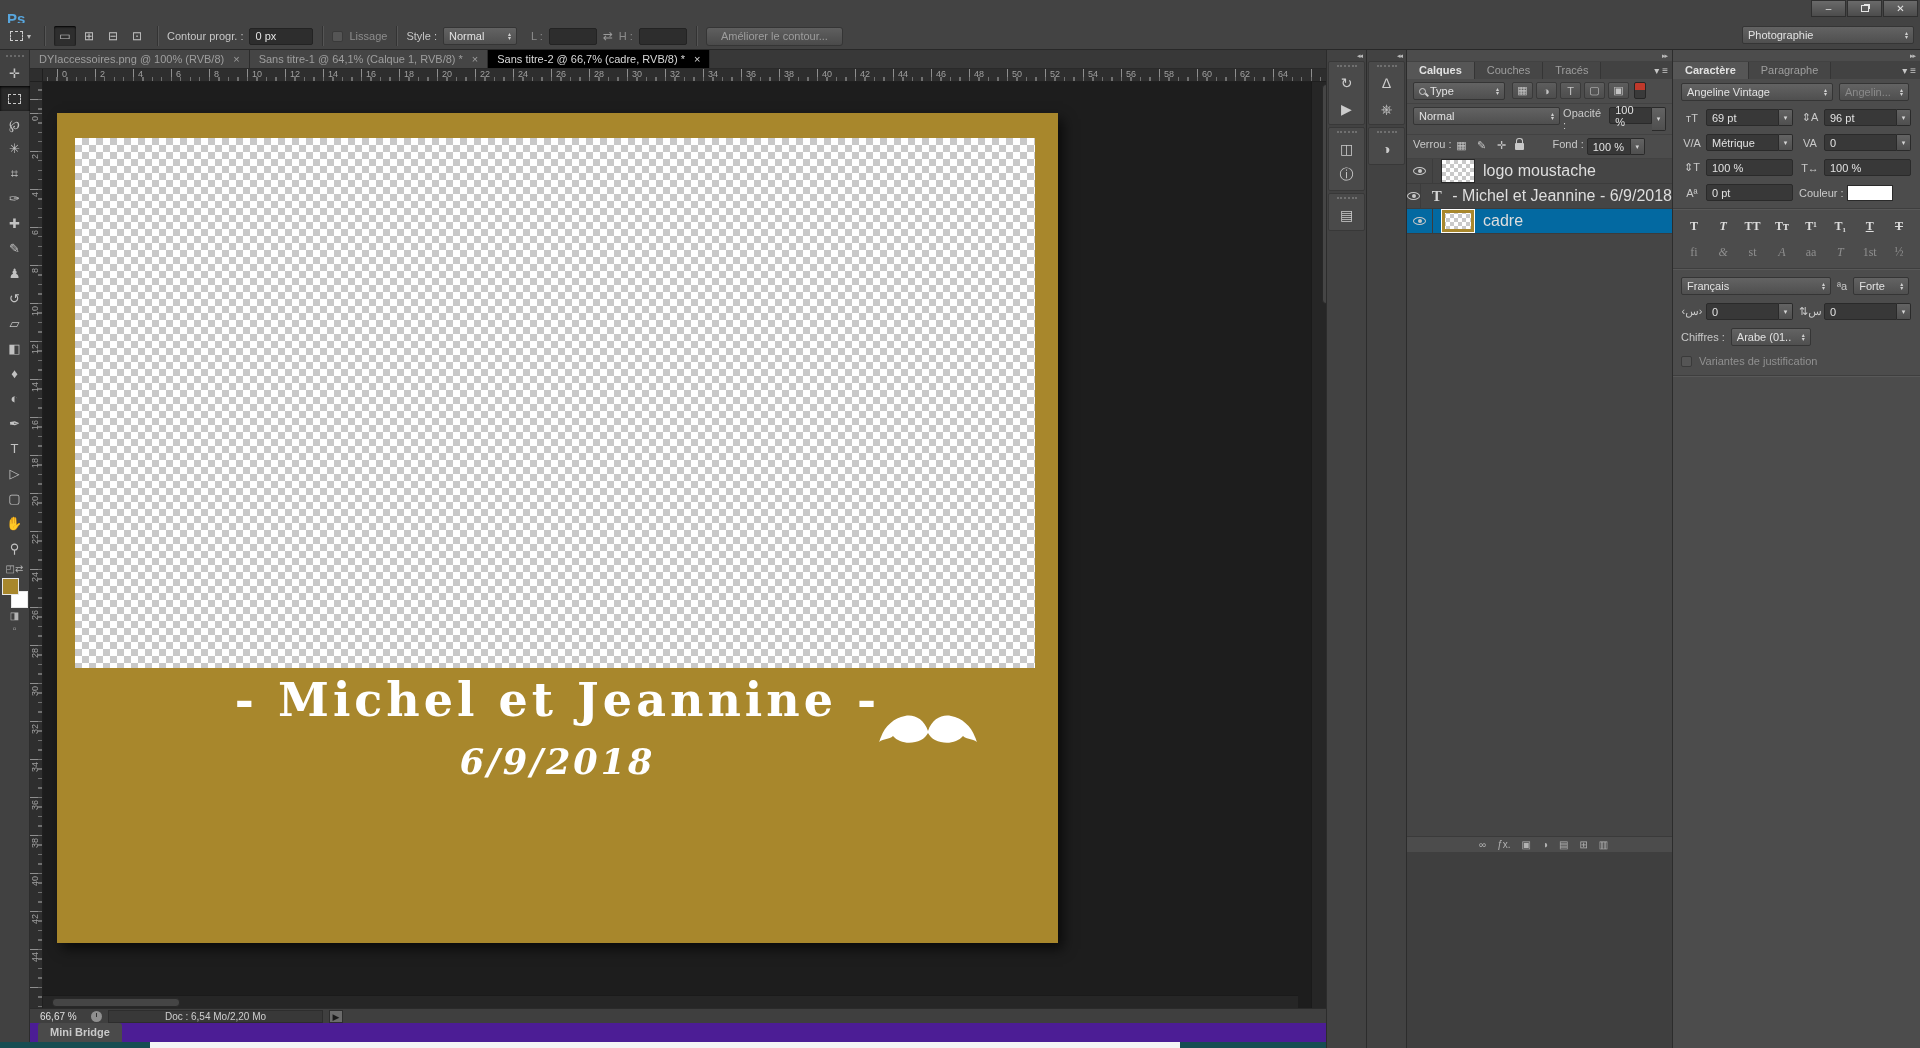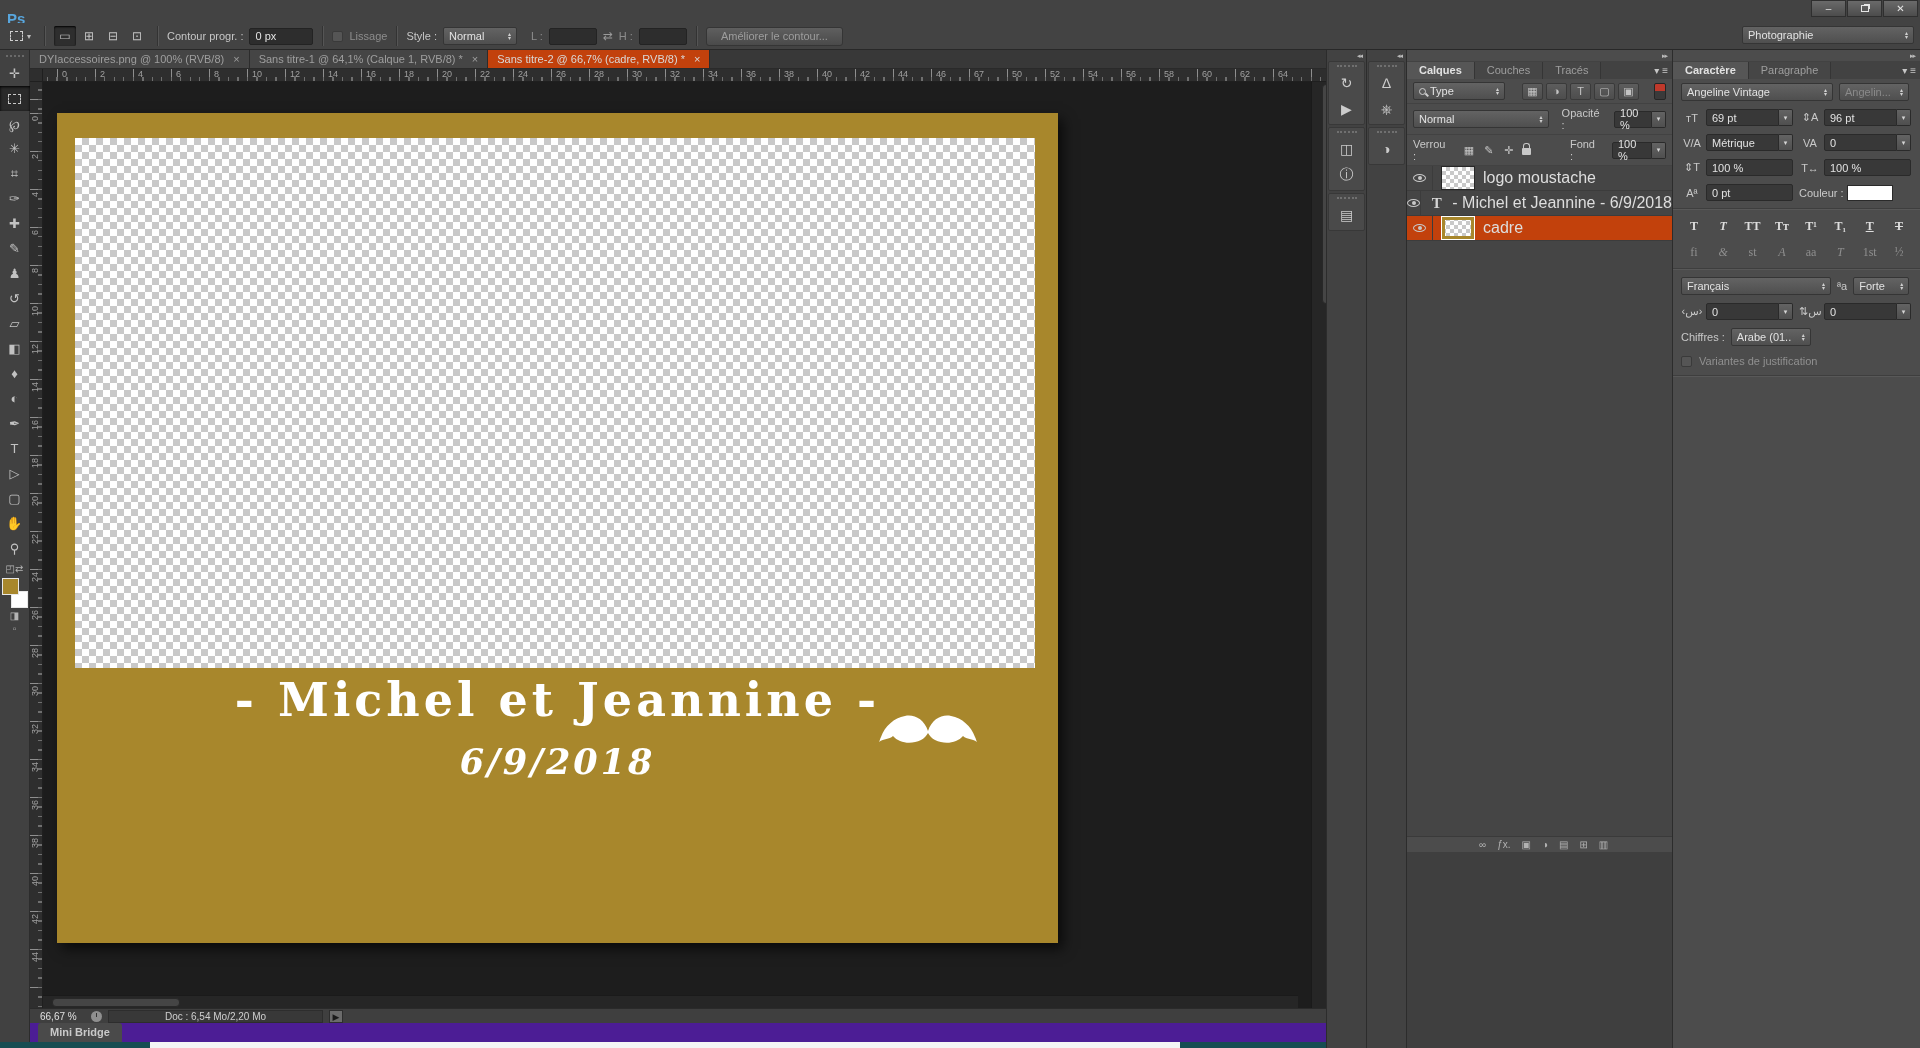--- a/index.html
+++ b/index.html
@@ -40,21 +40,21 @@
 .dd.disabled{color:#8a8a8a}
 #refine-btn{height:19px;background:linear-gradient(#5f5f5f,#4a4a4a);border:1px solid #353535;border-radius:3px;
   color:#9d9d9d;font-size:11px;padding:0 14px}
 #workspace-dd{position:absolute;right:6px;top:3px;width:172px}
 .swap-ico{color:#9a9a9a;font-size:12px}
 
 
 #tabbar{left:30px;top:50px;width:1296px;height:19px;background:#383838;display:flex;border-bottom:1px solid #2a2a2a}
 .doc-tab{display:flex;align-items:center;padding:0 9px;font-size:11px;background:#454545;color:#9e9e9e;
   border-right:1px solid #2c2c2c;white-space:nowrap}
-.doc-tab.active{background:#c2410c;color:#d9d9d9}
+.doc-tab.active{background:#000000;color:#d9d9d9}
 .tab-close{margin-left:9px;font-size:11px;color:inherit}
 
 
 #toolbar{left:0;top:50px;width:30px;height:992px;background:#414141;border-right:1px solid #2c2c2c;
   display:flex;flex-direction:column;align-items:center;padding-top:3px}
 #toolbar .grip{width:18px;border-top:2px dotted #6a6a6a;margin:2px 0 4px}
 .tool{width:30px;height:25px;display:flex;align-items:center;justify-content:center;color:#c2c2c2;font-size:13px}
 .tool.active{background:#2a2a2a;box-shadow:inset 0 1px 3px #000}
 .tool .g{display:flex;align-items:center;justify-content:center}
 .t-marquee .g{width:13px;height:10px;border:1px dashed #c8c8c8}
@@ -130,38 +130,38 @@
   font-size:11px;display:flex;align-items:center;padding:0 5px}
 .vd{display:flex;align-items:stretch}
 .vd .field{flex:1;border-radius:2px 0 0 2px}
 .vd .ab-btn{width:14px;background:linear-gradient(#636363,#4f4f4f);border:1px solid #2a2a2a;border-left:none;
   border-radius:0 2px 2px 0;display:flex;align-items:center;justify-content:center}
 .vd .ab-btn::after{content:"▾";font-size:7px;color:#d5d5d5}
 
 
 #layerspanel{left:1406px;top:50px;width:266px;height:802px;border-left:1px solid #2c2c2c;display:flex;flex-direction:column}
 #dockrest{left:1406px;top:852px;width:266px;height:196px;background:#3f3f3f;border-left:1px solid #2c2c2c}
-.lrow{display:flex;align-items:center;gap:13px;padding:3px 6px;border-bottom:1px solid #424242}
+.lrow{display:flex;gap:3px;padding:3px 6px;border-bottom:1px solid #424242}
 #filter-row .dd{width:92px}
 .f-ic{width:21px;height:17px;display:flex;align-items:center;justify-content:center;color:#c3c3c3;font-size:11px;
   background:linear-gradient(#5d5d5d,#4d4d4d);border:1px solid #3a3a3a;border-radius:2px}
 .search-ic{width:7px;height:7px;border:1.5px solid #cfcfcf;border-radius:50%;position:relative;margin-right:4px}
 .search-ic::after{content:"";position:absolute;width:4px;height:1.5px;background:#cfcfcf;transform:rotate(45deg);right:-4px;bottom:-2px}
 .fswitch{width:12px;height:17px;margin-left:2px;border:1px solid #262626;border-radius:2px;
   background:linear-gradient(#c0392b 0 45%,#3a3a3a 45%)}
 #blend-dd{width:150px}
 .plabel{color:#c9c9c9;font-size:11px}
 .opac-vd{width:58px}
 .lock-ic{width:14px;height:14px;display:flex;align-items:center;justify-content:center;color:#c3c3c3;font-size:11px}
 .padlock{width:9px;height:7px;background:#c8c8c8;border-radius:1px;position:relative;margin-top:5px}
 .padlock::before{content:"";position:absolute;left:1px;top:-5px;width:5px;height:5px;border:1.5px solid #c8c8c8;
   border-bottom:none;border-radius:3px 3px 0 0}
 #layers-list{flex:1;background:#454545;overflow:hidden}
 .layer-row{height:25px;display:flex;align-items:center;border-bottom:1px solid #3c3c3c}
-.layer-row.selected{background:#c2410c}
+.layer-row.selected{background:#0369a1}
 .eye-cell{width:26px;display:flex;align-items:center;justify-content:center;align-self:stretch;border-right:1px solid #3c3c3c}
 .eye{width:13px;height:8px;border:1px solid #c8c8c8;border-radius:50%;position:relative}
 .eye::after{content:"";position:absolute;left:3.5px;top:1px;width:4px;height:4px;border-radius:50%;background:#c8c8c8}
 .thumb{width:34px;height:24px;margin:0 8px;border:1px solid #282828;background-color:#fff;
   background-image:linear-gradient(45deg,#c9c9c9 25%,transparent 25%,transparent 75%,#c9c9c9 75%),
                    linear-gradient(45deg,#c9c9c9 25%,transparent 25%,transparent 75%,#c9c9c9 75%);
   background-size:8px 8px;background-position:0 0,4px 4px}
 .thumb.text-thumb{background:none;border:none;display:flex;align-items:center;justify-content:center;
   color:#d5d5d5;font-size:15px;font-family:"Liberation Serif",serif;font-weight:bold}
 .thumb.cadre-thumb{border:1px solid #fff;box-shadow:inset 0 0 0 3px #a8872c}
@@ -359,21 +359,21 @@
       <span class="rnum" style="left: 548px;">28</span>
       <span class="rnum" style="left: 586px;">30</span>
       <span class="rnum" style="left: 624px;">32</span>
       <span class="rnum" style="left: 662px;">34</span>
       <span class="rnum" style="left: 700px;">36</span>
       <span class="rnum" style="left: 738px;">38</span>
       <span class="rnum" style="left: 776px;">40</span>
       <span class="rnum" style="left: 814px;">42</span>
       <span class="rnum" style="left: 852px;">44</span>
       <span class="rnum" style="left: 890px;">46</span>
-      <span class="rnum" style="left: 928px;">67</span>
+      <span class="rnum" style="left: 928px;">48</span>
       <span class="rnum" style="left: 966px;">50</span>
       <span class="rnum" style="left: 1004px;">52</span>
       <span class="rnum" style="left: 1042px;">54</span>
       <span class="rnum" style="left: 1080px;">56</span>
       <span class="rnum" style="left: 1118px;">58</span>
       <span class="rnum" style="left: 1156px;">60</span>
       <span class="rnum" style="left: 1194px;">62</span>
       <span class="rnum" style="left: 1232px;">64</span>
     </div>
   <div id="vruler" class="ab">

